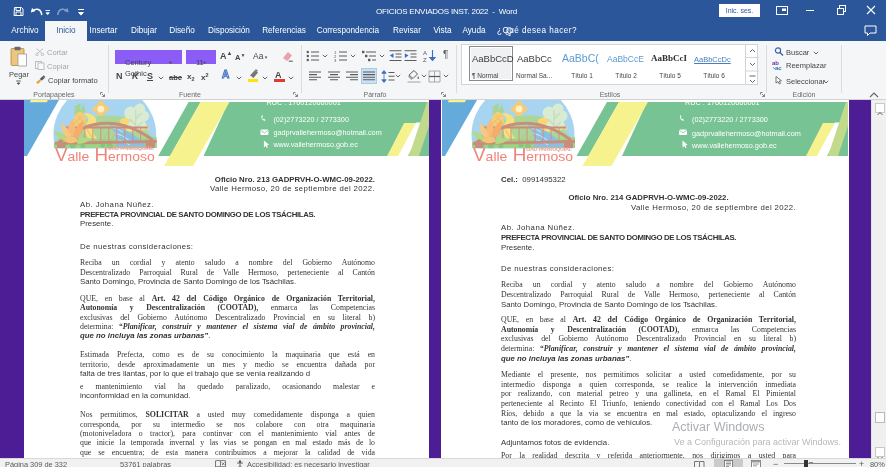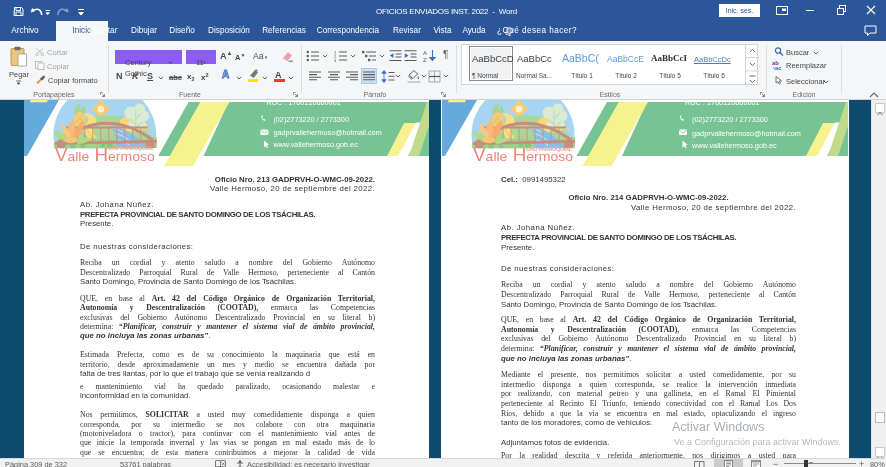--- a/index.html
+++ b/index.html
@@ -12,21 +12,21 @@
   .tab { position:absolute; top:0; height:20px; line-height:20px; color:#FFFFFF; font-size:8.2px; text-align:center; }
   #tab-active { position:absolute; top:0; height:20px; background:#F5F6F7; color:#2B579A; font-size:8.2px; line-height:20px; text-align:center; }
   
   #ribbon { position:absolute; left:0; top:41px; width:886px; height:59px; background:#F5F6F7; border-bottom:1px solid #D2D2D2; }
   .rsep { position:absolute; top:4px; height:48px; width:1px; background:#DCDCDC; }
   .rlabel { position:absolute; font-size:7px; color:#6A6A6A; text-align:center; top:50px; }
   .launcher { position:absolute; top:51px; width:6px; height:6px; }
   .combo { position:absolute; background:#FFFFFF; border:7px solid #8b5cf6; font-size:7.5px; color:#444; }
   .ric { position:absolute; font-size:8px; color:#464646; }
   
-  #docarea { position:absolute; left:0; top:100px; width:886px; height:358px; background:#0c4a6e; overflow:hidden; }
+  #docarea { position:absolute; left:0; top:100px; width:886px; height:358px; background:#4c1d95; overflow:hidden; }
   .page { position:absolute; top:0; height:358px; width:406px; background:#FFFFFF; }
   .ln { position:absolute; font-size:7.8px; line-height:9px; height:9px; color:#333; white-space:nowrap; }
   .jl { position:absolute; width:295px; font-size:7.8px; line-height:9px; height:9px; color:#333; text-align:justify; text-align-last:justify;font-family:Liberation Serif, serif; }
   .b { font-weight:bold; }
   
   #statusbar { position:absolute; left:0; top:458px; width:886px; height:9px; background:#F1F1F1; border-top:1px solid #D8D8D8; font-size:7.4px; color:#5A5A5A; }
 </style>
 </head>
 <body>
 
@@ -56,21 +56,21 @@
     <rect x="2.5" y="0.5" width="6" height="6" fill="none" stroke="#fff"></rect>
     <rect x="0.5" y="3.5" width="6" height="6" fill="#2B579A" stroke="#fff"></rect>
   </svg>
   <svg class="abs" style="left:866px;top:5px" width="10" height="10" viewBox="0 0 10 10">
     <path d="M1 1 L9 9 M9 1 L1 9" stroke="#fff" stroke-width="1.1"></path>
   </svg>
 </div>
 
 <div id="tabrow">
   <div class="tab" style="left:7px;width:36px;">Archivo</div>
-  <div id="tab-active" style="left:56px;width:52px;">Inicio</div>
+  <div id="tab-active" style="left:45px;width:42px;">Inicio</div>
   <div class="tab" style="left:88px;width:31px;">Insertar</div>
   <div class="tab" style="left:128px;width:32px;">Dibujar</div>
   <div class="tab" style="left:167px;width:30px;">Diseño</div>
   <div class="tab" style="left:205px;width:48px;">Disposición</div>
   <div class="tab" style="left:261px;width:46px;">Referencias</div>
   <div class="tab" style="left:314px;width:68px;">Correspondencia</div>
   <div class="tab" style="left:390px;width:34px;">Revisar</div>
   <div class="tab" style="left:431px;width:23px;">Vista</div>
   <div class="tab" style="left:460px;width:28px;">Ayuda</div>
   <svg class="abs" style="left:505px;top:6px" width="9" height="10" viewBox="0 0 9 10">

